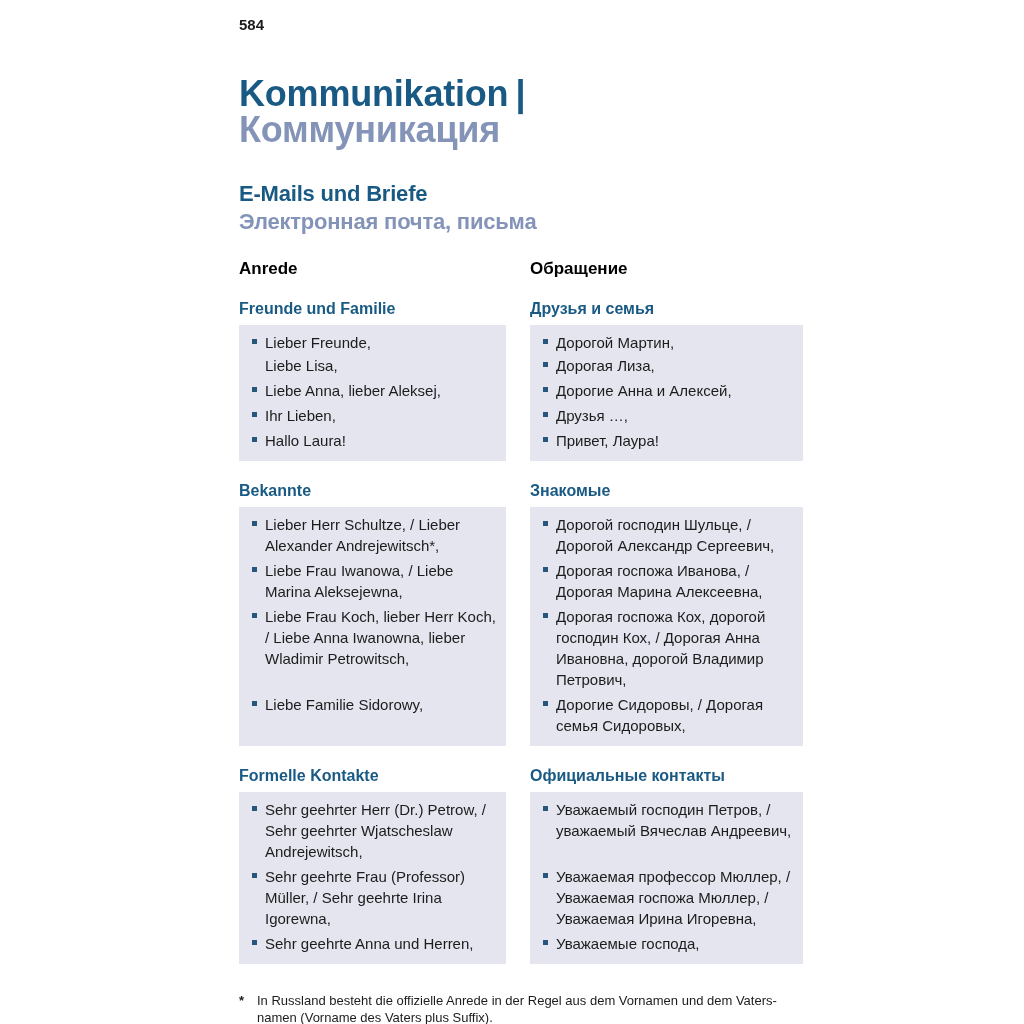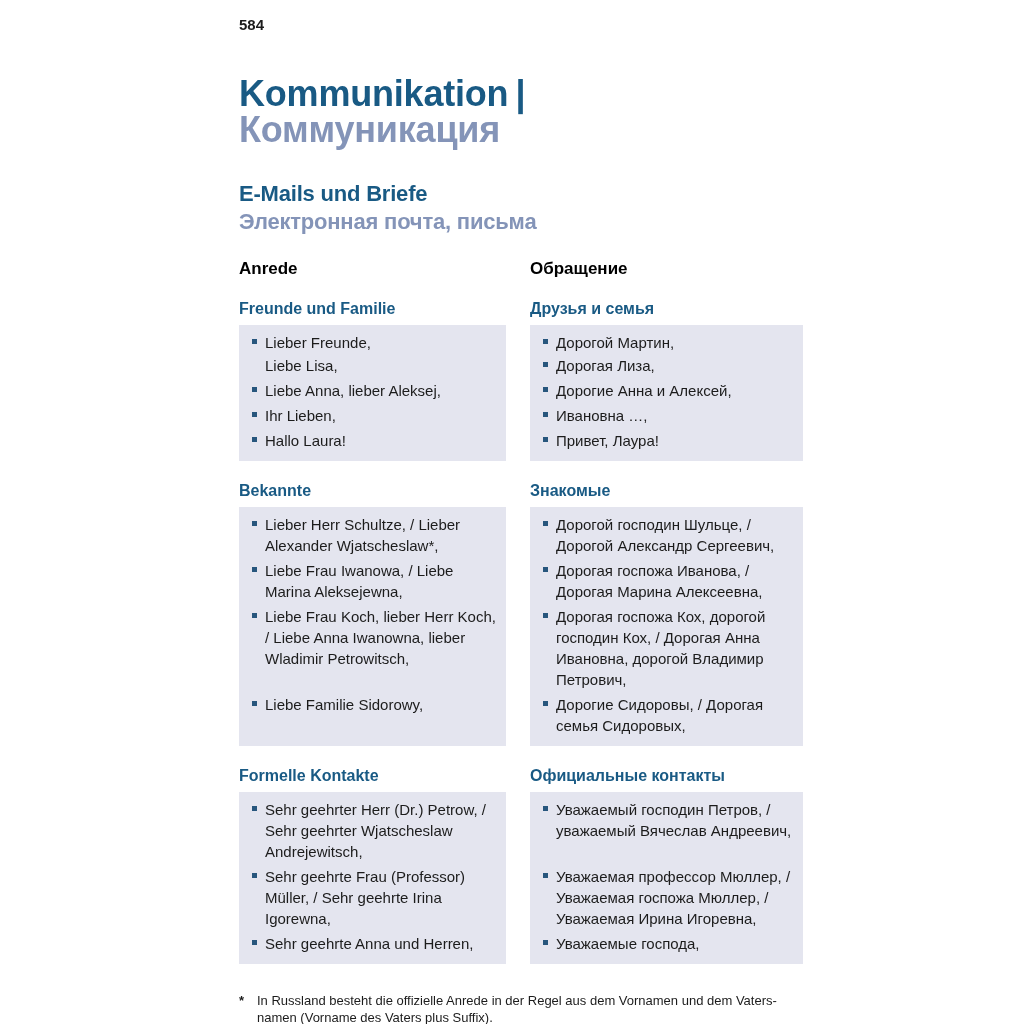--- a/index.html
+++ b/index.html
@@ -97,21 +97,21 @@
         </div>
         <div class="cell">
           <div class="item">
             <span class="bullet"></span>
             <span class="txt">Ihr Lieben,</span>
           </div>
         </div>
         <div class="cell">
           <div class="item">
             <span class="bullet"></span>
-            <span class="txt">Ивановна …,</span>
+            <span class="txt">Друзья …,</span>
           </div>
         </div>
         <div class="cell last">
           <div class="item">
             <span class="bullet"></span>
             <span class="txt">Hallo Laura!</span>
           </div>
         </div>
         <div class="cell last">
           <div class="item">
@@ -121,21 +121,21 @@
         </div>
       </div>
       <div class="grid2 group-heads">
         <div>Bekannte</div>
         <div>Знакомые</div>
       </div>
       <div class="grid2">
         <div class="cell first">
           <div class="item">
             <span class="bullet"></span>
-            <span class="txt">Lieber Herr Schultze, / Lieber Alexander Wjatscheslaw*,</span>
+            <span class="txt">Lieber Herr Schultze, / Lieber Alexander Andrejewitsch*,</span>
           </div>
         </div>
         <div class="cell first">
           <div class="item">
             <span class="bullet"></span>
             <span class="txt">Дорогой господин Шульце, / Дорогой Александр Сергеевич,</span>
           </div>
         </div>
         <div class="cell">
           <div class="item">

